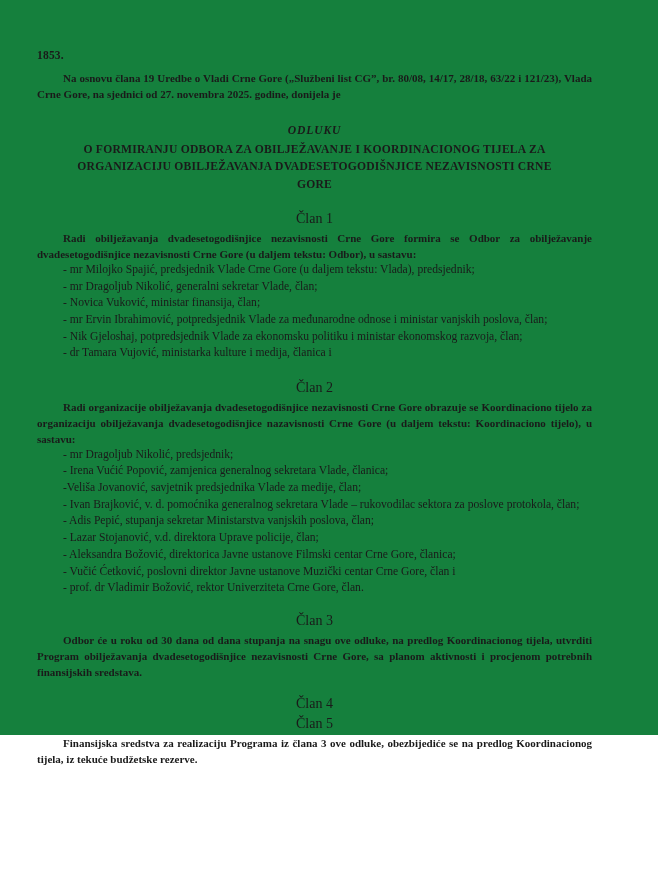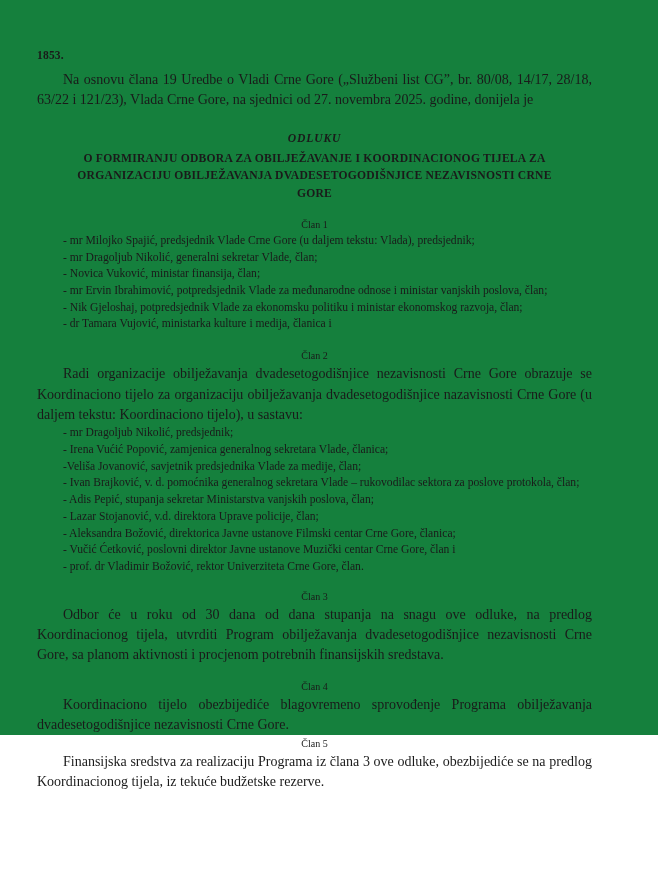--- a/index.html
+++ b/index.html
@@ -24,26 +24,27 @@
     background: #15803d;
   }
   .doc-number {
     font-size: 11.5px;
     font-weight: bold;
     letter-spacing: 0.2px;
     margin: 0 0 6px 0;
     line-height: 1.35;
   }
   .body-par {
-    font-size: 14px;
+    font-size: 11px;
     line-height: 1.46;
     text-align: justify;
     text-indent: 26px;
     margin: 0;
     hyphens: none;
+    font-weight: bold;
   }
   .title-block {
     margin-top: 20px;
     margin-bottom: 16px;
     text-align: center;
   }
   .title-main {
     font-size: 11.6px;
     font-weight: bold;
     letter-spacing: 0.9px;
@@ -53,21 +54,21 @@
   }
   .title-sub {
     font-size: 11.6px;
     font-weight: bold;
     letter-spacing: 0.25px;
     line-height: 1.5;
     margin: 2px 34px 0 34px;
     text-align: center;
   }
   .article-heading {
-    font-size: 10px;
+    font-size: 14px;
     text-align: center;
     margin: 9px 0 1px 0;
     line-height: 1.4;
   }
   .article-heading.tight {
     margin-top: 1px;
   }
   .list-line {
     font-size: 11.6px;
     line-height: 1.44;
@@ -90,20 +91,21 @@
 
   <p class="body-par">Na osnovu člana 19 Uredbe o Vladi Crne Gore („Službeni list CG”, br. 80/08, 14/17, 28/18, 63/22 i 121/23), Vlada Crne Gore, na sjednici od 27. novembra 2025. godine, donijela je</p>
 
   <div class="title-block">
     <div class="title-main">ODLUKU</div>
     <div class="title-sub">O FORMIRANJU ODBORA ZA OBILJEŽAVANJE I KOORDINACIONOG TIJELA ZA ORGANIZACIJU OBILJEŽAVANJA DVADESETOGODIŠNJICE NEZAVISNOSTI CRNE GORE</div>
   </div>
 
   <div class="section">
     <div class="article-heading">Član 1</div>
+    <p class="body-par">Radi obilježavanja dvadesetogodišnjice nezavisnosti Crne Gore formira se Odbor za obilježavanje dvadesetogodišnjice nezavisnosti Crne Gore (u daljem tekstu: Odbor), u sastavu:</p>
     <p class="list-line">- mr Milojko Spajić, predsjednik Vlade Crne Gore (u daljem tekstu: Vlada), predsjednik;</p>
     <p class="list-line">- mr Dragoljub Nikolić, generalni sekretar Vlade, član;</p>
     <p class="list-line">- Novica Vuković, ministar finansija, član;</p>
     <p class="list-line">- mr Ervin Ibrahimović, potpredsjednik Vlade za međunarodne odnose i ministar vanjskih poslova, član;</p>
     <p class="list-line">- Nik Gjeloshaj, potpredsjednik Vlade za ekonomsku politiku i ministar ekonomskog razvoja, član;</p>
     <p class="list-line">- dr Tamara Vujović, ministarka kulture i medija, članica i</p>
   </div>
 
   <div class="spacer-sm"></div>
 
@@ -125,21 +127,20 @@
 
   <div class="section">
     <div class="article-heading tight">Član 3</div>
     <p class="body-par">Odbor će u roku od 30 dana od dana stupanja na snagu ove odluke, na predlog Koordinacionog tijela, utvrditi Program obilježavanja dvadesetogodišnjice nezavisnosti Crne Gore, sa planom aktivnosti i procjenom potrebnih finansijskih sredstava.</p>
   </div>
 
   <div class="spacer-md"></div>
 
   <div class="section">
     <div class="article-heading tight">Član 4</div>
-    <p class="body-par">Koordinaciono tijelo obezbijediće blagovremeno sprovođenje Programa obilježavanja dvadesetogodišnjice nezavisnosti Crne Gore.</p>
   </div>
 
   <div class="section">
     <div class="article-heading tight">Član 5</div>
     <p class="body-par">Finansijska sredstva za realizaciju Programa iz člana 3 ove odluke, obezbijediće se na predlog Koordinacionog tijela, iz tekuće budžetske rezerve.</p>
   </div>
 
 </div>
 
 </body></html>

